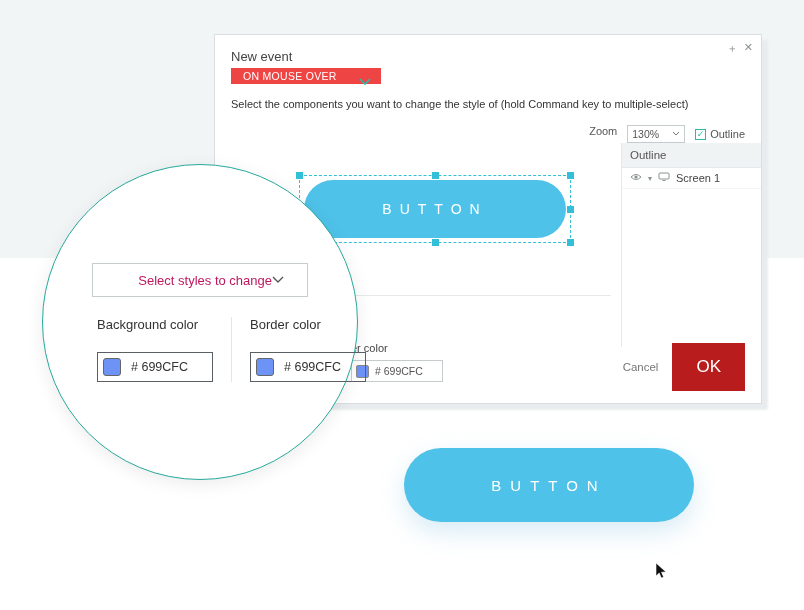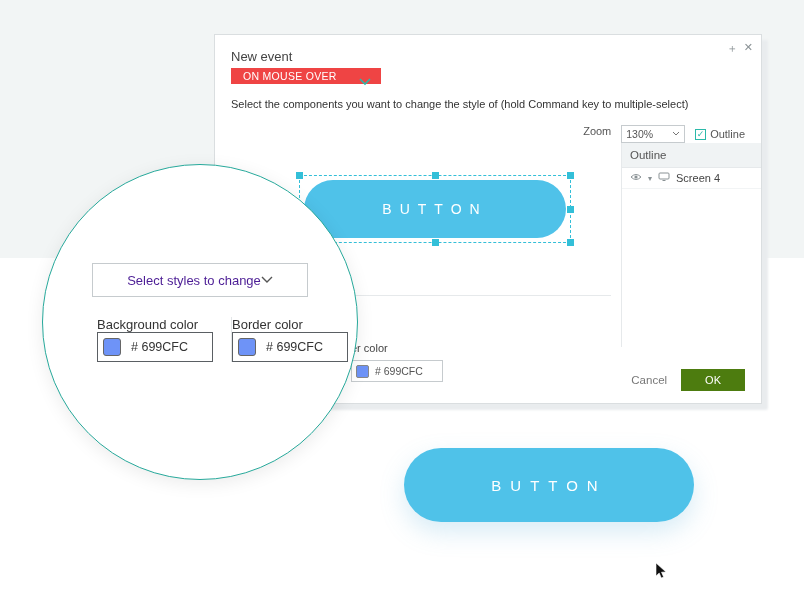--- a/index.html
+++ b/index.html
@@ -48,21 +48,21 @@
   }
   .instr {
     font-size:11px; color:#333; display:inline-block; 
   }
   .zoom-wrap {
     position:absolute; right:16px; top:90px; font-size:11px; color:#555;
     display:flex; gap:10px; 
   }
   .zoom-wrap .zval {
     border:1px solid #C6CBCE; padding:0 4px; height:18px; line-height:16px;
-    display:inline-flex; align-items:center; gap:19px; font-size:10.5px;
+    display:inline-flex; align-items:center; gap:13px; font-size:10.5px;
   }
   .zoom-wrap .zval svg{ display:block;}
   .outline-check { display:flex; align-items:center; gap:4px; }
   .outline-check .cb {
     width:11px; height:11px; border:1px solid #2BB9A9; display:flex;
     align-items:center; justify-content:center; color:#2BB9A9; font-size:9px;
   }
 
   .canvas-area {
     position:absolute; left:16px; top:120px; width:378px; height:200px;
@@ -120,44 +120,44 @@
   }
   .mini-swatch .sq {
     width:13px; height:13px; background:#6E93F7; border:1px solid #888; border-radius:2px;
   }
 
   .dlg-footer {
     position:absolute; right:16px; bottom:12px; display:flex; gap:14px; align-items:center;
   }
   .cancel { font-size:11.5px; color:#777;margin-left:28px; }
   .okbtn {
-    background:#4d7c0f; color:#fff; font-size:11px;
-    padding:5px 24px; border:none;
+    background:#b91c1c; color:#fff; font-size:17px;
+    padding:14px 24px; border:none;
   }
 
   
   .zoom-ring {
     position:absolute; left:42px; top:164px; width:316px; height:316px;
     border-radius:50%; background:#fff; border:1.5px solid #27A99B;
     box-shadow: 0 4px 18px rgba(0,0,0,.08);
     z-index:30;
   }
   .z-select {
     position:absolute; left:50%; top:98px; transform:translateX(-50%);
     width:216px; height:34px; border:1px solid #C6CBCE; background:#fff;
-    display:flex; align-items:center; justify-content:center;
-    padding:0 7px; font-size:13px; color:#4c1d95;
+    display:flex; align-items:center; justify-content:flex-end;
+    padding:0 23px; font-size:13px; color:#be185d;
   }
   .z-cols {
     position:absolute; left:54px; right:54px; top:152px;
     display:flex;
   }
   .z-col { flex:1; padding-right:18px; }
-  .z-col + .z-col { border-left:1px solid #E3E6E8; padding-left:0; padding-right:0;}
-  .z-lab { font-size:13px; color:#333; margin-bottom:0; white-space:nowrap;}
+  .z-col + .z-col { border-left:1px solid #E3E6E8; padding-left:18px; padding-right:0;}
+  .z-lab { font-size:13px; color:#333; margin-bottom:20px; white-space:nowrap;}
   .z-swatch {
     display:flex; align-items:center; gap:10px;
     border:1px solid #5A5F63; padding:4px 10px 4px 5px;
     width:116px; height:30px; font-size:12.5px; color:#333;
   }
   .z-swatch .sq {
     width:18px; height:18px; background:#6E93F7; border:1px solid #666; border-radius:3px;
   }
 
   
@@ -240,21 +240,21 @@
             <circle cx="6" cy="5" r="1.6" fill="#8A9295"></circle>
           </svg>
       </span>
       <span class="tri">▾</span>
       <span class="mon">
         <svg width="12" height="10" viewBox="0 0 12 10">
             <rect x="1" y="1" width="10" height="6" rx="1" fill="none" stroke="#8A9295"></rect>
             <rect x="4.5" y="8" width="3" height="1" fill="#8A9295"></rect>
           </svg>
       </span>
-      <span>Screen 4</span>
+      <span>Screen 1</span>
     </div>
   </div>
 
   <div class="style-strip">
     <div class="mini-dd">
       <svg width="10" height="8" viewBox="0 0 10 8">
           <path d="M1 2 L5 6 L9 2" stroke="#777" stroke-width="1.2" fill="none"></path>
         </svg>
     </div>
     <div style="display:flex; gap:30px; margin-left:120px;">

